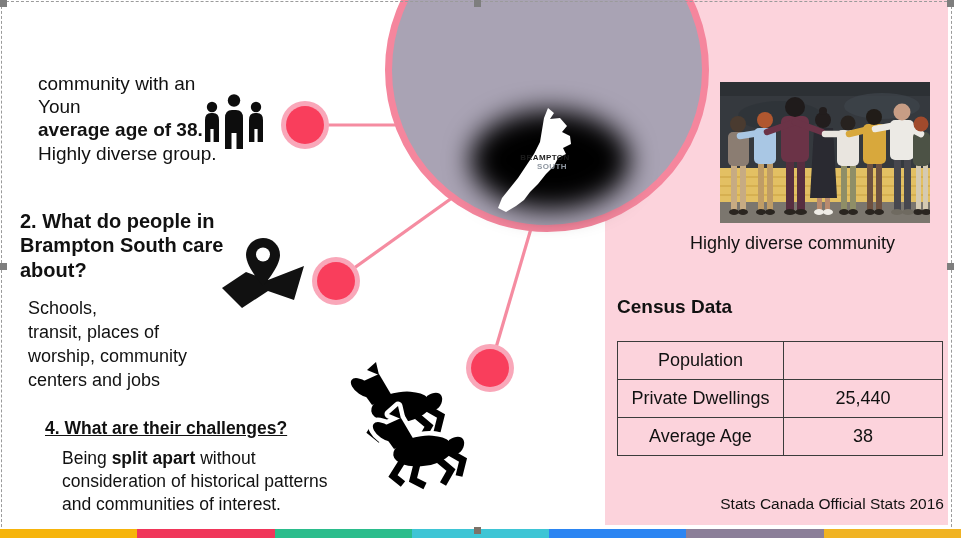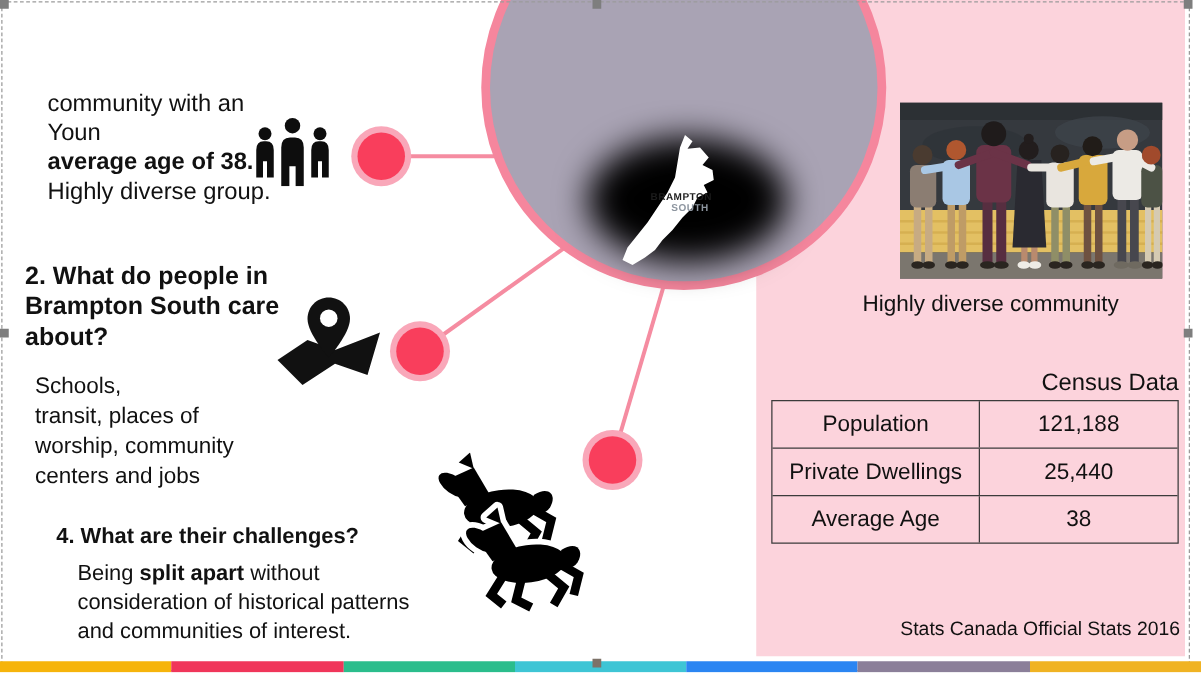--- a/index.html
+++ b/index.html
@@ -20,30 +20,30 @@
     background:#A9A3B4;border:7px solid #F5869D;box-sizing:border-box;z-index:3;}
   .map-svg{left:415px;top:80px;z-index:4;}
   
   .dot{width:48px;height:48px;border-radius:50%;background:#F9A7B9;z-index:5;}
   .dot .inner{position:absolute;left:5px;top:5px;width:38px;height:38px;border-radius:50%;background:#F93E5C;}
   
   .tblock{line-height:1.22;z-index:6;}
   .q1{left:38px;top:72px;width:210px;font-size:19px;}
   .q2h{left:20px;top:209px;width:206px;font-size:20px;font-weight:bold;}
   .q2b{left:28px;top:297px;width:182px;font-size:18px;line-height:1.33;}
-  .q4h{left:45px;top:418px;width:320px;font-size:17.5px;font-weight:bold;}
+  .q4h{left:45px;top:418px;width:320px;font-size:17.5px;font-weight:bold;text-decoration:underline;}
   .q4b{left:62px;top:447px;width:295px;font-size:17.5px;line-height:1.3;}
   .block-line{display:block;}
   b,.bold{font-weight:bold;}
   
   .photo{left:720px;top:82px;z-index:6;}
   .caption{left:690px;top:233px;width:260px;text-align:left;font-size:18px;z-index:6;}
   
-  .census-title{left:617px;top:296px;width:326px;text-align:right;font-size:19px;font-weight:normal;z-index:6;}
-  .census-table{left:617px;top:320px;width:326px;border:1.5px solid #3b3b3b;box-sizing:border-box;z-index:6;}
+  .census-title{left:617px;top:296px;width:326px;text-align:left;font-size:19px;font-weight:bold;z-index:6;}
+  .census-table{left:617px;top:341px;width:326px;border:1.5px solid #3b3b3b;box-sizing:border-box;z-index:6;}
   .census-row{display:flex;border-bottom:1.5px solid #3b3b3b;}
   .census-row:last-child{border-bottom:none;}
   .cell{font-size:18px;height:37px;line-height:37px;text-align:center;}
   .cell.label{width:165px;border-right:1.5px solid #3b3b3b;}
   .cell.value{flex:1;}
   .source{left:624px;top:495px;width:320px;text-align:right;font-size:15.5px;z-index:6;}
   
   .icon{z-index:6;}
   
   .stripe{left:0;top:529px;width:961px;height:9px;display:flex;z-index:9;}
@@ -257,21 +257,20 @@
   <div class="abs caption">
     <span>Highly diverse community</span>
   </div>
 
   <div class="abs census-title">
     <span>Census Data</span>
   </div>
   <div class="abs census-table">
     <div class="census-row">
       <div class="cell label">Population</div>
-      <div class="cell value">121,188</div>
     </div>
     <div class="census-row">
       <div class="cell label">Private Dwellings</div>
       <div class="cell value">25,440</div>
     </div>
     <div class="census-row">
       <div class="cell label">Average Age</div>
       <div class="cell value">38</div>
     </div>
   </div>

